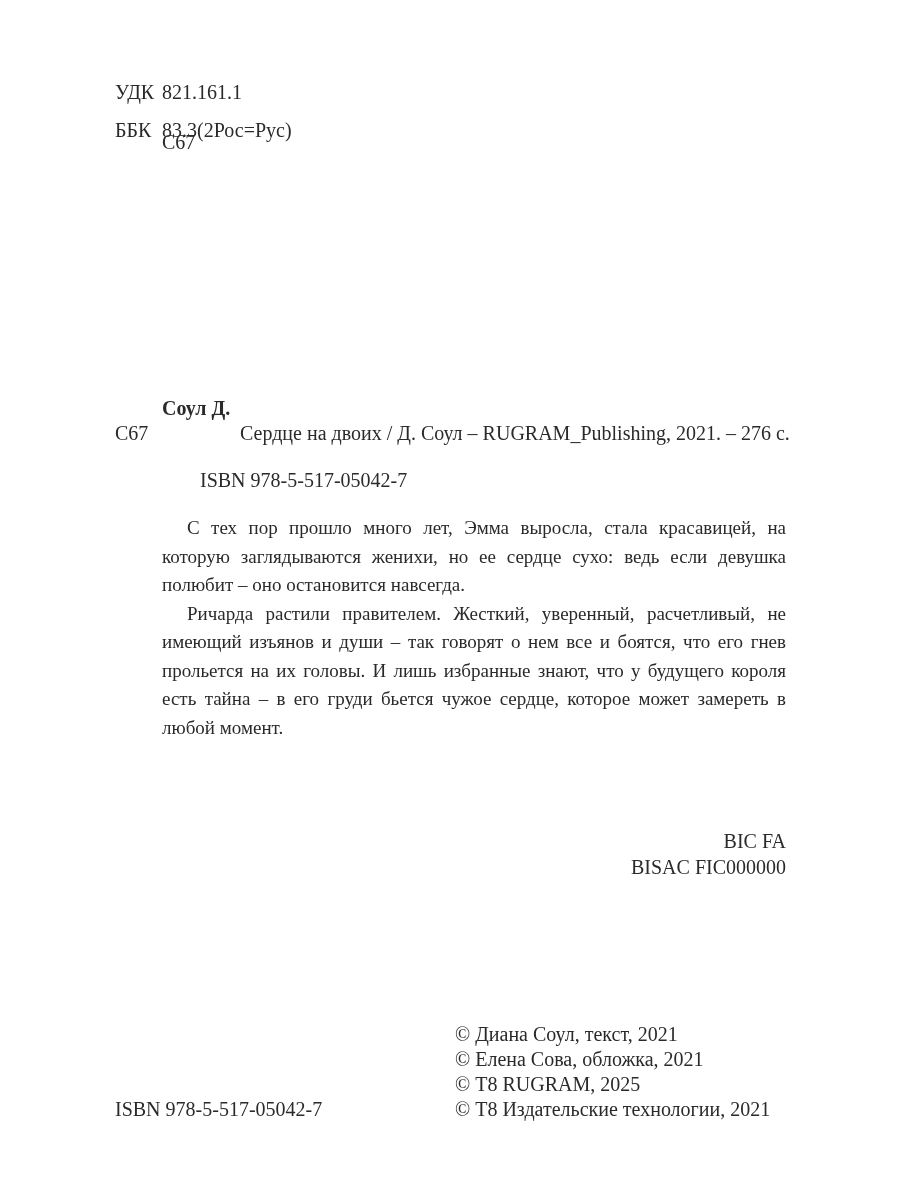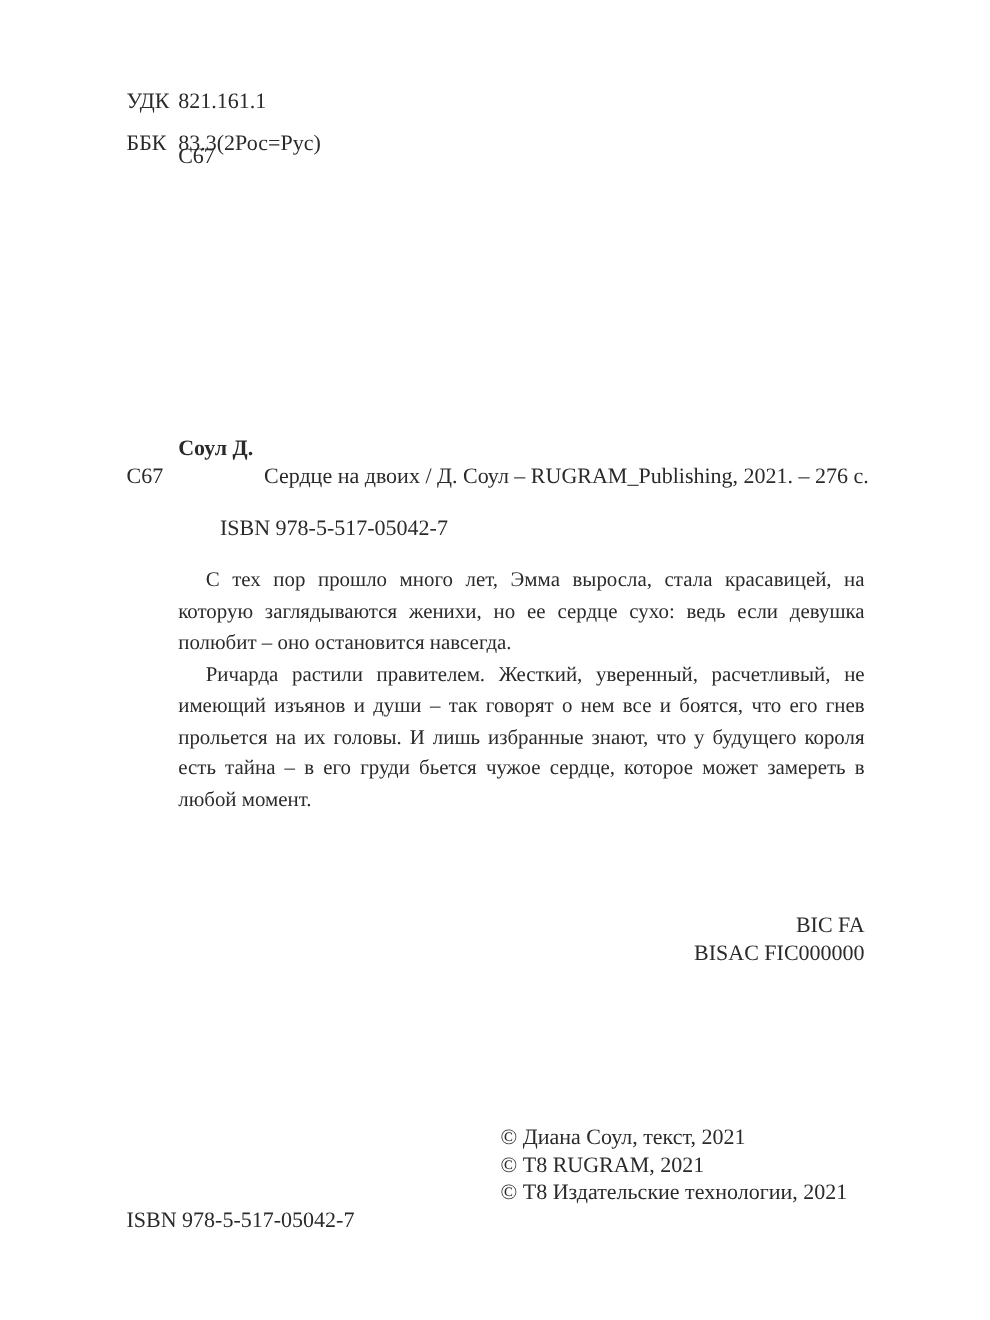--- a/index.html
+++ b/index.html
@@ -35,15 +35,16 @@
   <p>С тех пор прошло много лет, Эмма выросла, стала красавицей, на которую заглядываются женихи, но ее сердце сухо: ведь если девушка полюбит – оно остановится навсегда.</p>
   <p>Ричарда растили правителем. Жесткий, уверенный, расчетливый, не имеющий изъянов и души – так говорят о нем все и боятся, что его гнев прольется на их головы. И лишь избранные знают, что у будущего короля есть тайна – в его груди бьется чужое сердце, которое может замереть в любой момент.</p>
 </div>
 
 <div class="abs f20 right" style="right:114px; top:829px;">BIC FA</div>
 <div class="abs f20 right" style="right:114px; top:855px;">BISAC FIC000000</div>
 
 <div class="abs f20" style="left:115px; top:1097px;">ISBN 978-5-517-05042-7</div>
 <div class="abs f20" style="left:455px; top:1022px;">
   <div style="height:25px;">© Диана Соул, текст, 2021</div>
-  <div style="height:25px;">© Т8 RUGRAM, 2021</div>
+  <div style="height:25px;">© Елена Сова, обложка, 2021</div>
+  <div style="height:25px;">© Т8 RUGRAM, 2025</div>
   <div style="height:25px;">© Т8 Издательские технологии, 2021</div>
 </div>
 
 </body></html>

